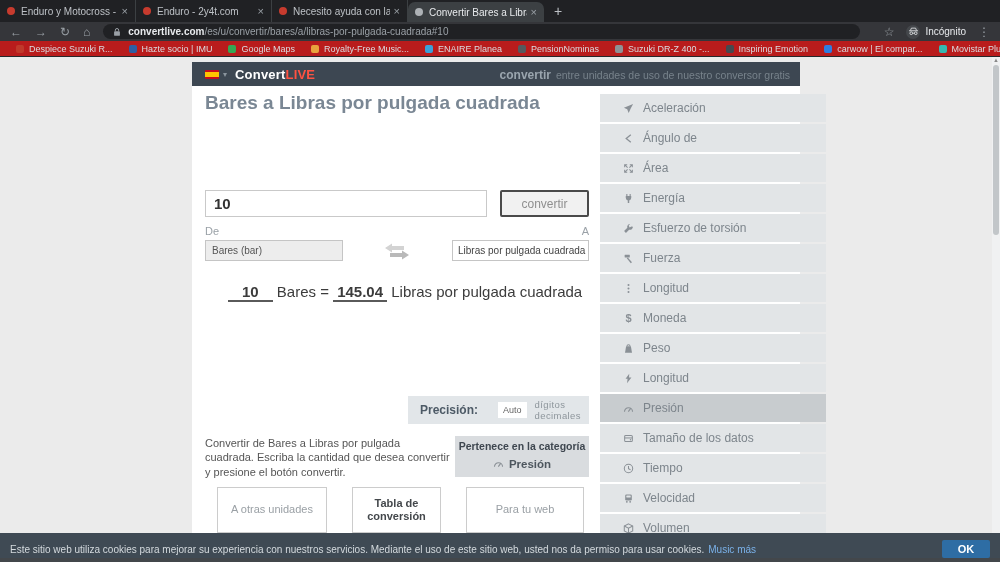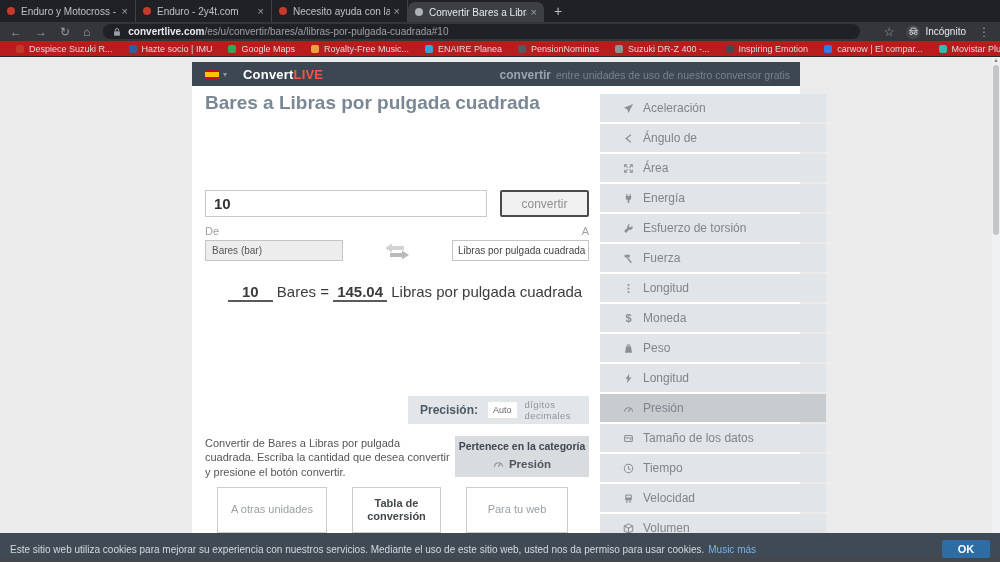--- a/index.html
+++ b/index.html
@@ -43,21 +43,21 @@
 
   
   .viewport { position:absolute; left:0; top:57px; width:1000px; height:476px; background:#ebebeb; overflow:hidden; }
   .page { position:absolute; left:192px; top:5px; width:608px; height:520px; background:#ffffff; }
 
   .siteheader { position:absolute; left:0; top:0; width:608px; height:24px; background:#3d4752;
     display:flex; align-items:center; }
   .flag { width:14px; height:9px; margin-left:13px; border-radius:1px;
     background:linear-gradient(180deg,#c60b1e 0 27%,#ffc400 27% 73%,#c60b1e 73%); }
   .flagchev { color:#8a949d; font-size:8px; margin-left:4px; }
-  .brand { margin-left:16px; font-size:13px; font-weight:bold; letter-spacing:.2px; }
+  .brand { margin-left:8px; font-size:13px; font-weight:bold; letter-spacing:.2px; }
   .brand .b1 { color:#ffffff; } .brand .b2 { color:#ff5242; }
   .tagline { margin-left:auto; margin-right:10px; white-space:nowrap; }
   .tagline .t1 { color:#9aa5ae; font-size:12px; font-weight:bold; }
   .tagline .t2 { color:#77828b; font-size:10.5px; margin-left:5px; }
 
   .h1 { position:absolute; left:13px; top:30px; font-size:19px; font-weight:bold; color:#7a8794; }
 
   .amount { position:absolute; left:13px; top:128px; width:282px; height:27px; border:1px solid #c9c9c9;
     font-family:"Liberation Sans",sans-serif; font-size:15px; font-weight:bold; color:#333; padding:0 8px; outline:none; }
   .convertbtn { position:absolute; left:308px; top:128px; width:89px; height:27px; background:#f1f1f1;
@@ -73,36 +73,36 @@
   .swap { position:absolute; left:192px; top:180px; }
 
   .result { position:absolute; left:36px; top:221px; font-size:15px; color:#3c3c3c; white-space:nowrap; }
   .rnum { font-weight:bold; border-bottom:2px solid #5a5a5a; }
   .rnum.wide { padding:0 14px; }
   .rnum.tight { padding:0 4px; }
 
   .precision { position:absolute; left:216px; top:334px; width:181px; height:28px; background:#e2e6e9;
     display:flex; align-items:center; }
   .preclabel { font-size:12px; font-weight:bold; color:#4d5a66; margin-left:12px; }
-  .precauto { background:#ffffff; font-size:9px; color:#666; padding:3px 5px; margin-left:10px; }
+  .precauto { background:#ffffff; font-size:9px; color:#666; padding:3px 5px; margin-left:20px; }
   .precsuffix { font-size:9.5px; color:#8e969c; margin-left:8px; letter-spacing:.4px; }
 
   .desc { position:absolute; left:13px; top:374px; width:246px; font-size:11px; line-height:1.3; color:#555; }
   .catbox { position:absolute; left:263px; top:374px; width:134px; height:41px; background:#d9dcdf;
     display:flex; flex-direction:column; align-items:center; justify-content:center; }
   .cattitle { font-size:10.5px; font-weight:bold; color:#3f4750;text-align:right; }
   .catline { display:flex; align-items:center; margin-top:3px; }
   .catname { font-size:11.5px; font-weight:bold; color:#4d565e; margin-left:5px; }
 
   .actbtn { position:absolute; top:425px; height:46px; background:#ffffff; border:1px solid #cccccc;
     font-family:"Liberation Sans",sans-serif; font-size:11px; color:#9aa0a5; text-align:center;
     overflow-wrap:anywhere; line-height:1.2; padding:0 4px; }
   .act0 { left:25px;  width:110px; }
   .act1 { left:160px; width:89px; font-weight:bold; color:#44484c; }
-  .act2 { left:274px; width:102px; }
+  .act2 { left:274px; width:118px; }
 
   
   .sidebar { position:absolute; left:408px; top:32px; width:226px; }
   .sbitem { height:28px; margin-bottom:2px; background:#e2e5e7; display:flex; align-items:center;
     padding-left:22px; }
   .sbitem.selected { background:#c8cccf; }
   .sbicon { width:13px; display:flex; justify-content:center; }
   .sbicon .txt { font-size:11px; color:#8a9096; font-weight:bold; }
   .sblabel { font-size:12px; color:#7d858c; margin-left:8px; white-space:nowrap; }
 

